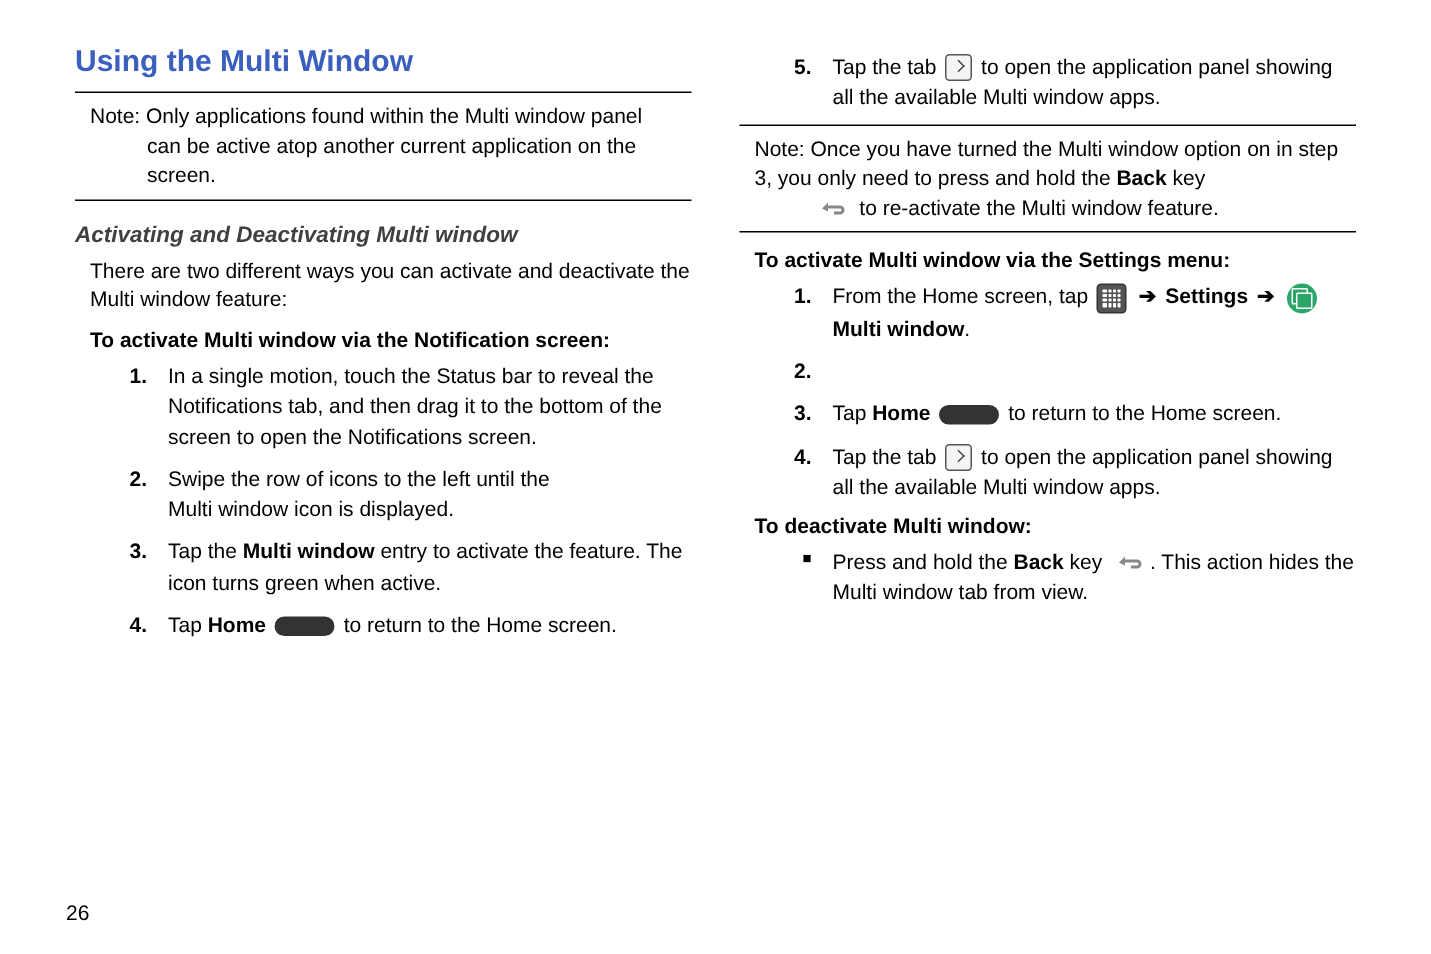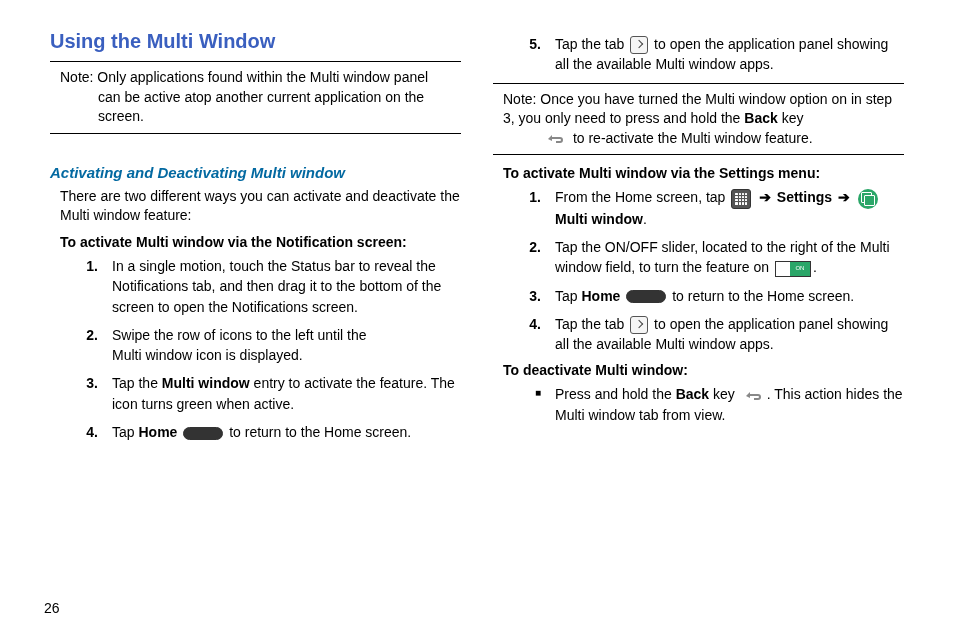--- a/index.html
+++ b/index.html
@@ -25,22 +25,22 @@
       font-weight: 900;
       font-size: 20px;
       color: #3a5fbf;
       margin-bottom: 8px;
     }
     .h2-title {
       font-family: 'Arial', sans-serif;
       font-weight: bold;
       font-style: italic;
       font-size: 15px;
-      color: #0369a1;
-      margin-top: 30px;
+      color: #404040;
+      margin-top: 14px;
       margin-bottom: 6px;
     }
     .body-text {
       font-size: 14px;
       line-height: 1.4;
       margin: 4px 0 8px 10px;
     }
     .note-block {
       border-top: 1px solid #000;
       border-bottom: 1px solid #000;
@@ -268,25 +268,20 @@
                 <span></span>
                 <span></span>
                 <span></span>
                 <span></span>
               </span></span><span class="arrow"> ➔ </span><span class="b">Settings</span><span class="arrow"> ➔ </span><span class="icon icon-multiwin"></span>
           <span class="b">Multi window</span><span>.</span>
         </div>
       </div>
       <div class="step">
         <div class="step-num">2.</div>
-        <div class="step-body">
-          <span>Tap the ON/OFF slider, located to the right of the Multi window field, to turn the feature on  </span><span class="icon icon-toggle">
-              <span class="on">ON</span>
-            </span><span>.</span>
-        </div>
       </div>
       <div class="step">
         <div class="step-num">3.</div>
         <div class="step-body">
           <span>Tap </span><span class="b">Home</span>
           <span class="icon icon-homebtn"></span>
           <span> to return to the Home screen.</span>
         </div>
       </div>
       <div class="step">

